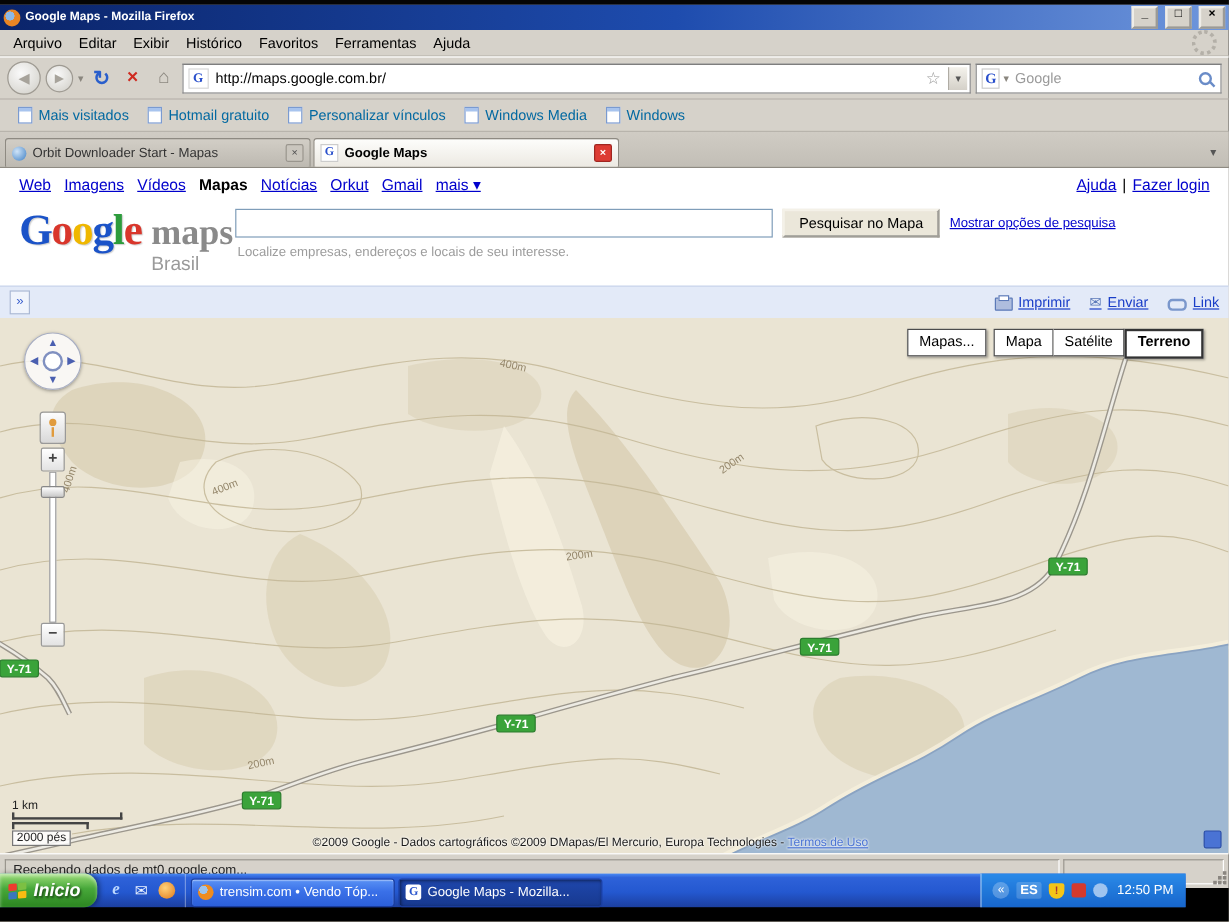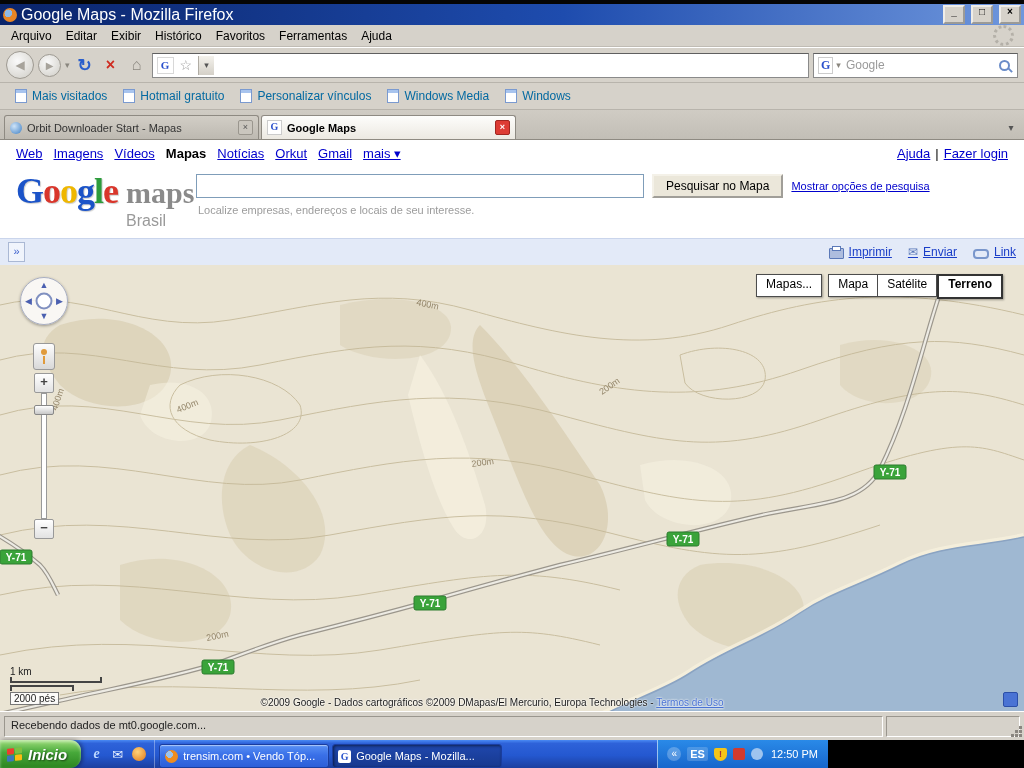--- a/index.html
+++ b/index.html
@@ -4,21 +4,21 @@
 <style>
   html,body{margin:0;padding:0}
   body{width:1024px;height:768px;font-family:"Liberation Sans",sans-serif;background:#000;position:relative;overflow:hidden;font-size:12px}
   .screen{position:absolute;inset:0}
   .topstrip{height:4px;background:#050505}
   .window{height:736px;display:flex;flex-direction:column;background:#d6d2ca}
 
   
   .titlebar{height:21px;background:linear-gradient(90deg,#0a246a,#1e4cae 55%,#6f97dd);display:flex;align-items:center;padding:0 3px;gap:4px;flex:0 0 auto}
   .ff-icon{width:14px;height:14px;border-radius:50%;background:radial-gradient(circle at 38% 38%,#8db9e8 0 30%,#e88524 32% 72%,#b5521a);flex:0 0 auto}
-  .title-text{color:#fff;font-size:16px;font-weight:normal;flex:1;white-space:nowrap;overflow:hidden}
+  .title-text{color:#fff;font-size:10px;font-weight:bold;flex:1;white-space:nowrap;overflow:hidden}
   .winbtn{width:18px;height:15px;background:#d6d2ca;border:2px outset #efede8;font-size:10px;line-height:10px;text-align:center;color:#000;margin-left:2px;cursor:default;font-weight:bold}
 
   
   .menubar{height:21px;display:flex;align-items:center;padding:0 4px;flex:0 0 auto;border-bottom:1px solid #c0bcb4}
   .menu-item{padding:4px 7px;color:#000}
   .throbber{margin-left:auto;width:15px;height:15px;border-radius:50%;border:3px dotted #b4b0a8;margin-right:6px}
 
   
   .navbar{height:34px;display:flex;align-items:center;padding:0 6px;gap:4px;flex:0 0 auto;border-top:1px solid #fff;border-bottom:1px solid #b8b4ac}
   .circ-btn{border-radius:50%;background:radial-gradient(circle at 40% 35%,#fafafa,#cfcdc6);border:1px solid #9e9a92;color:#a7a39b;display:flex;align-items:center;justify-content:center}
@@ -119,31 +119,31 @@
   .terms-link{color:#4a73d4;text-decoration:underline}
   .blue-corner{position:absolute;right:6px;bottom:4px;width:13px;height:13px;background:#4a73d4;border-radius:2px;border:1px solid #2c4fa8}
 
   
   .statusbar{height:24px;display:flex;align-items:center;gap:3px;padding:2px 4px;flex:0 0 auto;position:relative;border-top:1px solid #fff}
   .status-cell{border:1px solid;border-color:#9a968e #fff #fff #9a968e;padding:1px 6px;flex:1;height:17px;line-height:15px;font-size:11px;color:#222;white-space:nowrap;overflow:hidden}
   .status-cell.small{flex:0 0 120px}
   .grip{position:absolute;right:2px;bottom:3px;width:3px;height:3px;background:#8a8680;box-shadow:-4px 0 #8a8680,-8px 0 #8a8680,0 -4px #8a8680,-4px -4px #8a8680,0 -8px #8a8680}
 
   
-  .taskbar{position:absolute;left:0;bottom:0;width:828px;height:28px;background:linear-gradient(180deg,#4a8af4 0%,#2e62d9 12%,#2458d0 55%,#1c3f9f 100%);display:flex;align-items:stretch}
+  .taskbar{position:absolute;left:0;bottom:12px;width:988px;height:28px;background:linear-gradient(180deg,#4a8af4 0%,#2e62d9 12%,#2458d0 55%,#1c3f9f 100%);display:flex;align-items:stretch}
   .start-btn{flex:0 0 auto;background:linear-gradient(180deg,#9ede7a,#47a83a 45%,#2f8a24 92%);border-radius:0 11px 11px 0;display:flex;align-items:center;gap:6px;padding:0 14px 0 7px;color:#fff;font-style:italic;font-weight:bold;font-size:15px;text-shadow:1px 1px 2px rgba(0,0,0,.55);box-shadow:inset 0 2px 3px rgba(255,255,255,.45),2px 0 4px rgba(0,0,0,.4)}
   .win-flag{width:15px;height:13px;display:grid;grid-template-columns:1fr 1fr;grid-template-rows:1fr 1fr;gap:1px;transform:skewY(-6deg)}
   .win-flag span{border-radius:1px}
   .wf-r{background:#ee3c2f}.wf-g{background:#7cc043}.wf-b{background:#3b77bc}.wf-y{background:#fbbc12}
   .quick{display:flex;align-items:center;gap:4px;padding:0 7px;border-right:1px solid rgba(255,255,255,.35)}
   .q-icon{width:17px;height:17px;display:flex;align-items:center;justify-content:center;border-radius:2px}
   .q-ie{color:#bcd8ff;font-family:"Liberation Serif",serif;font-style:italic;font-weight:bold;font-size:14px}
   .q-mail{color:#eaf2ff;font-size:13px}
   .q-media{background:radial-gradient(circle at 40% 35%,#ffd27a,#e07818);border-radius:50%;width:14px;height:14px}
-  .tasks{display:flex;align-items:flex-end;gap:3px;padding:0 4px}
+  .tasks{display:flex;align-items:center;gap:3px;padding:0 4px}
   .task-btn{width:158px;height:22px;margin-top:3px;background:linear-gradient(180deg,#5a92f5,#3a70e8 45%,#2c5fd8);border:1px solid #1a3d9e;border-radius:3px;color:#fff;font-size:11px;display:flex;align-items:center;gap:5px;padding:0 5px;box-shadow:inset 0 1px 1px rgba(255,255,255,.5)}
   .task-btn.active{background:linear-gradient(180deg,#1f47ad,#17398f);box-shadow:inset 1px 1px 3px rgba(0,0,0,.55)}
   .task-label{white-space:nowrap;overflow:hidden;text-overflow:ellipsis}
   .t-ff{flex:0 0 auto;width:13px;height:13px;border-radius:50%;background:radial-gradient(circle at 35% 35%,#9cc4ee 0 28%,#ef8c1f 30% 72%,#b35413)}
   .t-gm{flex:0 0 auto;width:13px;height:13px;background:#fff;border-radius:2px;text-align:center;font-size:10px;line-height:13px;font-weight:bold;color:#2a55cc;font-family:"Liberation Serif",serif}
   .tray{margin-left:auto;display:flex;align-items:center;gap:6px;padding:0 10px 0 9px;background:linear-gradient(180deg,#2a8ae8,#1766cc);border-left:1px solid rgba(255,255,255,.55);color:#fff;font-size:11px}
   .tray-chevron{width:14px;height:14px;border-radius:50%;background:rgba(255,255,255,.25);text-align:center;line-height:13px;font-size:10px}
   .tray-lang{font-weight:bold;padding:1px 3px;background:rgba(255,255,255,.18);border-radius:2px}
   .tray-shield{width:13px;height:13px;background:#f5c518;border-radius:2px 2px 50% 50%;text-align:center;font-size:9px;line-height:12px;color:#a33;font-weight:bold}
   .tray-red{width:12px;height:12px;background:#d33a2e;border-radius:2px}
@@ -183,20 +183,21 @@
         </span>
       <span class="circ-btn fwd">
           <span>▶</span>
         </span>
       <span class="tiny-drop">▾</span>
       <span class="glyph-btn reload">↻</span>
       <span class="glyph-btn stop">×</span>
       <span class="glyph-btn home">⌂</span>
       <div class="urlbox">
         <span class="favicon-g">G</span>
+        <input value="http://maps.google.com.br/" style="">
         <span class="star">☆</span>
         <span class="url-drop">▾</span>
       </div>
       <div class="searchbox">
         <span class="engine-g">G</span>
         <span class="tiny-drop">▾</span>
         <input placeholder="Google" style="">
         <span class="mag"></span>
       </div>
     </div>

